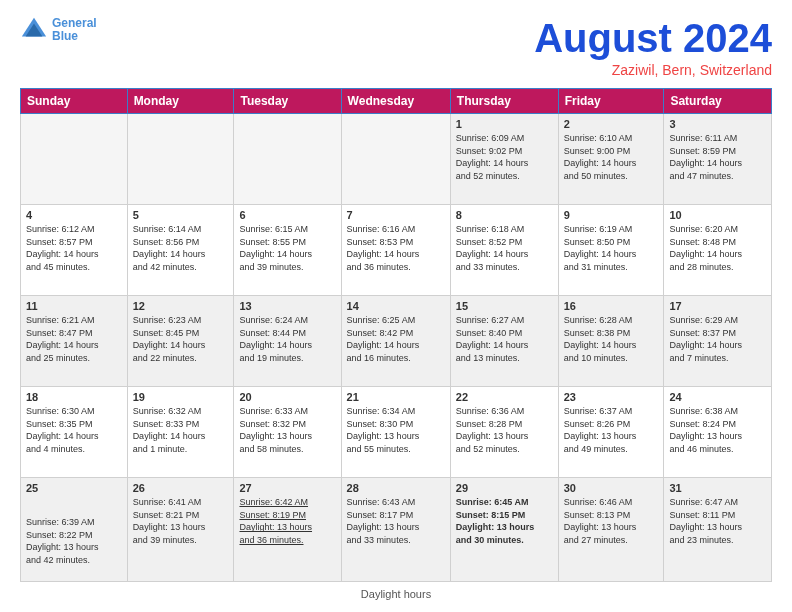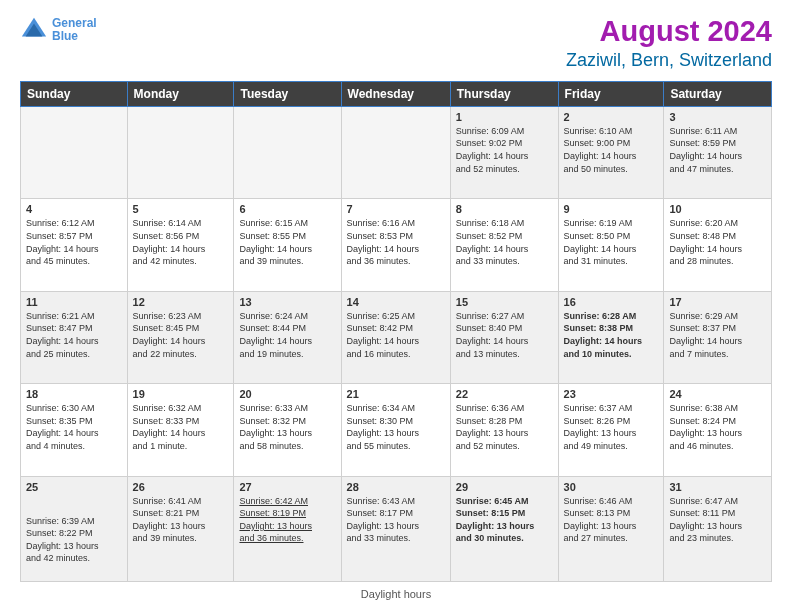--- a/index.html
+++ b/index.html
@@ -38,42 +38,42 @@
       color: #4a90d9;
     }
     .logo-icon {
       width: 28px;
       height: 28px;
     }
     .title-block {
       text-align: right;
     }
     .month-title {
-      font-size: 29px;
+      font-size: 40px;
       font-weight: bold;
-      color: #a21caf;
+      color: #1d4ed8;
       line-height: 1.1;
     }
     .location {
-      font-size: 18px;
-      color: #0369a1;
+      font-size: 14px;
+      color: #ef4444;
       margin-top: 2px;
     }
     .calendar {
       flex: 1;
       display: flex;
       flex-direction: column;
     }
     .cal-table {
       width: 100%;
       border-collapse: collapse;
       flex: 1;
     }
     .cal-table thead th {
-      background-color: #404040;
+      background-color: #be185d;
       color: #fff;
       font-size: 12px;
       font-weight: bold;
       padding: 5px 6px;
       text-align: left;
       border: 1px solid #3a7dc9;
     }
     .cal-table tbody td {
       border: 1px solid #d0d0d0;
       vertical-align: top;
@@ -254,21 +254,21 @@
             </td>
             <td class="shaded">
               <span class="day-num">15</span>
               <div class="day-info" style="white-space: pre-line;">Sunrise: 6:27 AM
 Sunset: 8:40 PM
 Daylight: 14 hours
 and 13 minutes.</div>
             </td>
             <td class="shaded">
               <span class="day-num">16</span>
-              <div class="day-info" style="white-space: pre-line; font-weight: bold;">Sunrise: 6:28 AM
+              <div class="day-info" style="white-space: pre-line;">Sunrise: 6:28 AM
 Sunset: 8:38 PM
 Daylight: 14 hours
 and 10 minutes.</div>
             </td>
             <td class="shaded">
               <span class="day-num">17</span>
               <div class="day-info" style="white-space: pre-line;">Sunrise: 6:29 AM
 Sunset: 8:37 PM
 Daylight: 14 hours
 and 7 minutes.</div>

